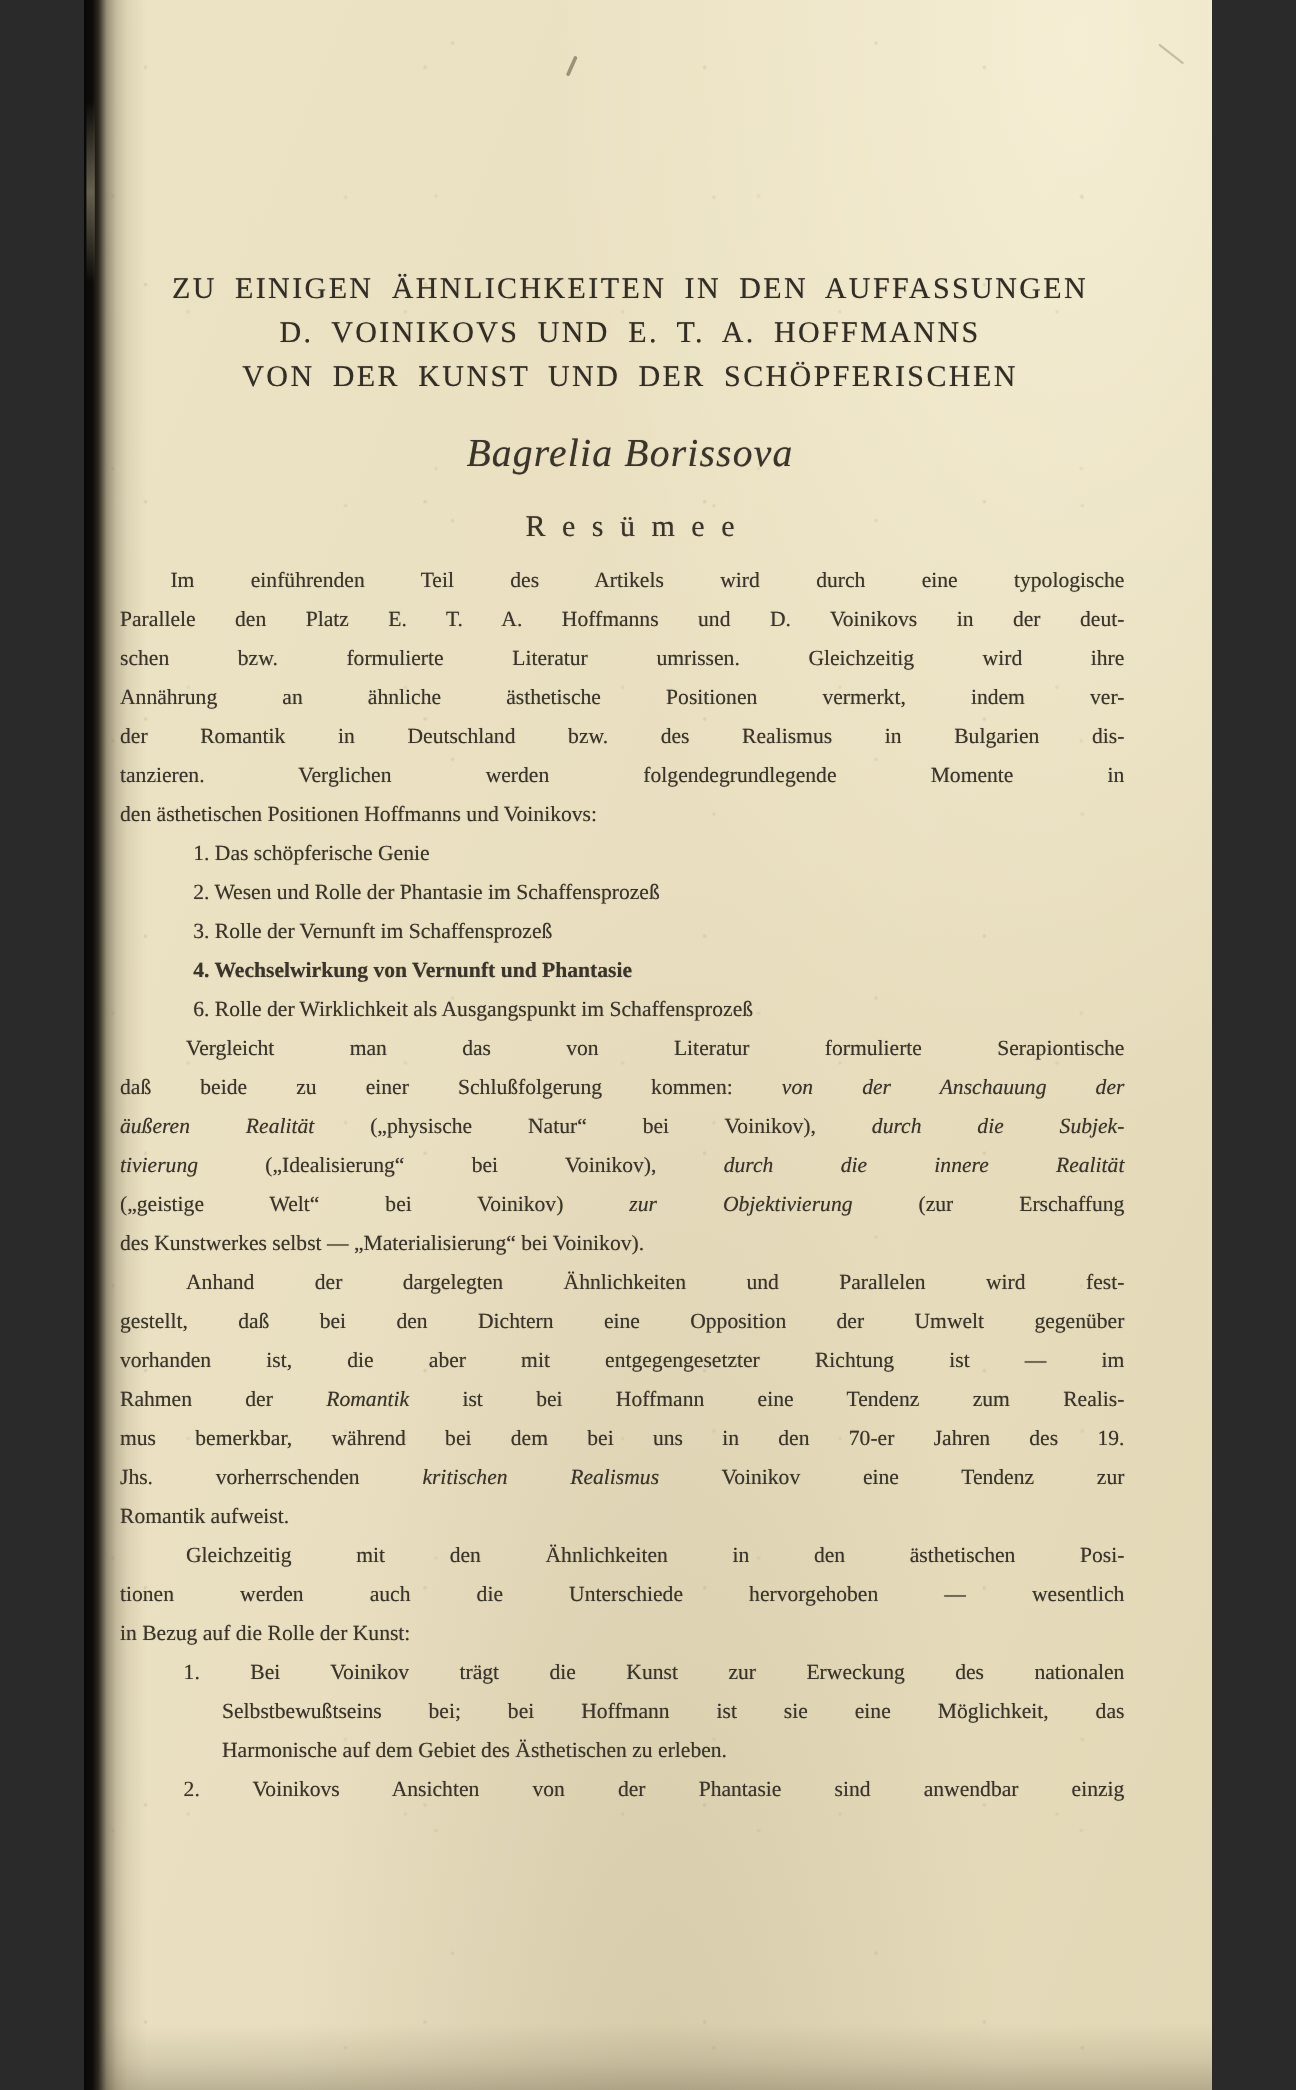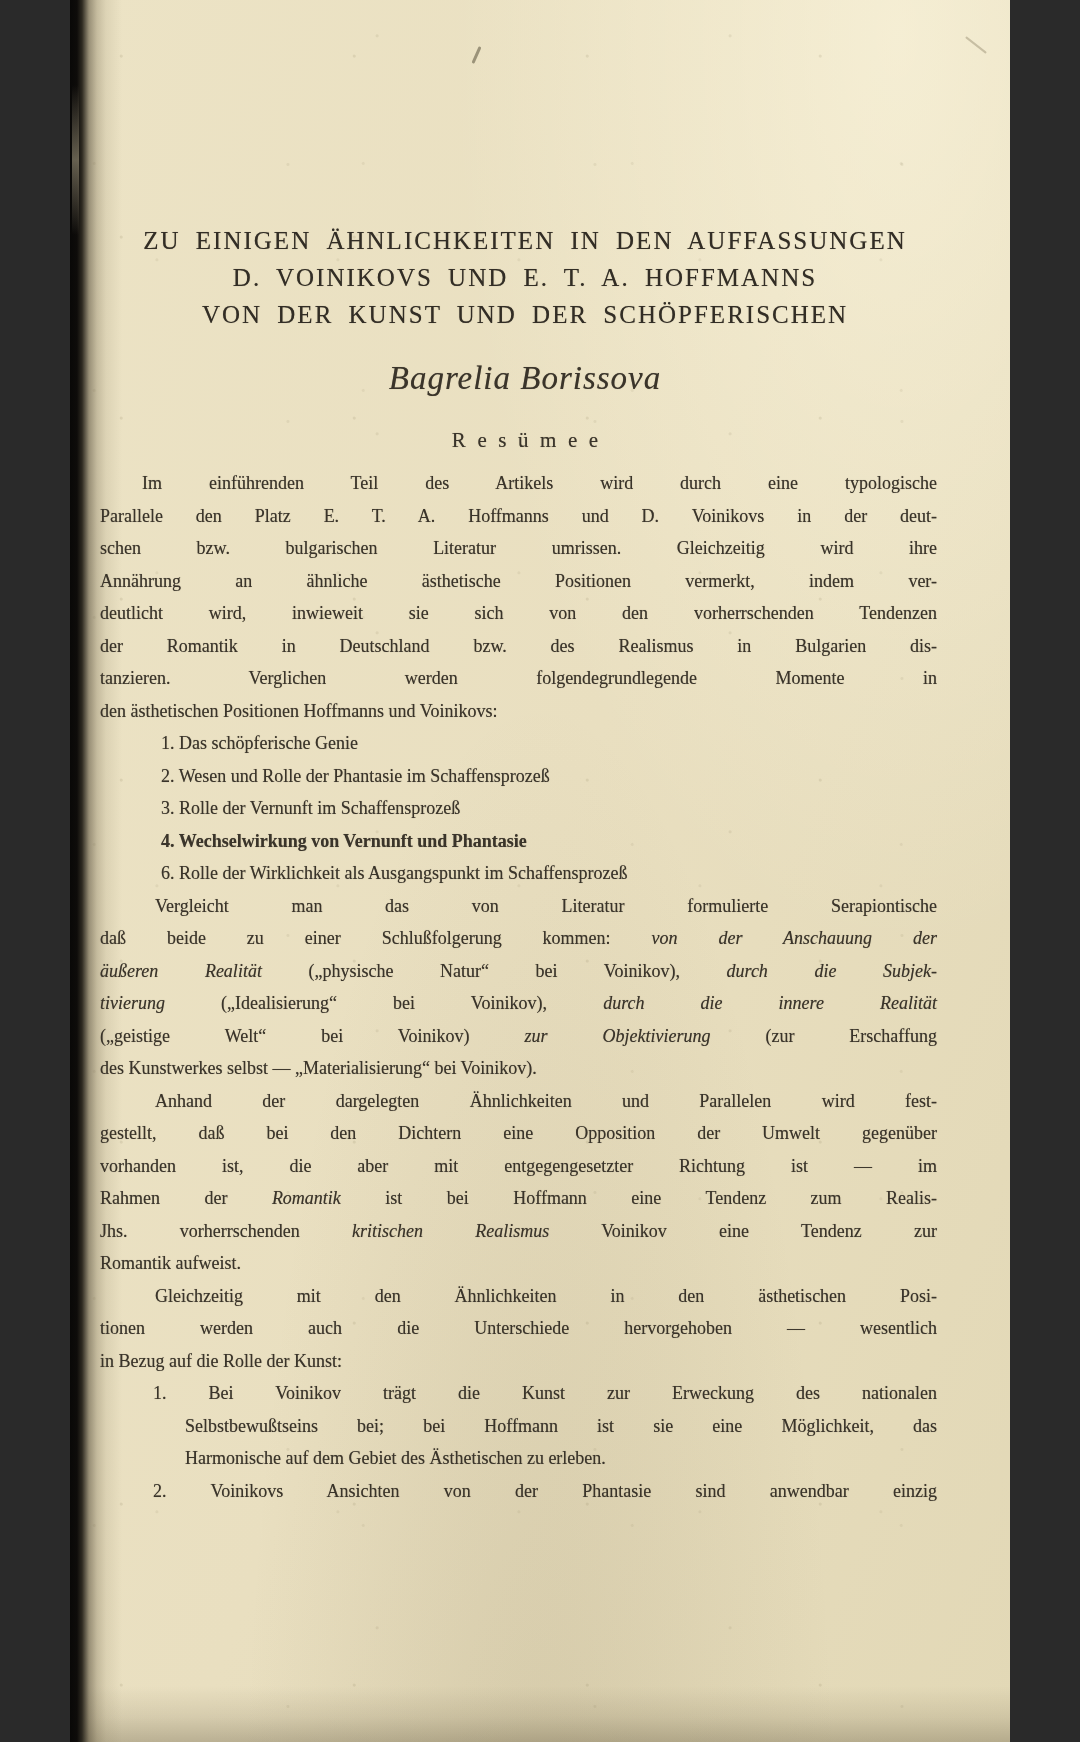--- a/index.html
+++ b/index.html
@@ -72,21 +72,21 @@
   }
   .author {
     margin-top: 30px;
     font-style: italic;
     font-size: 33px;
     line-height: 30px;
     letter-spacing: 1px;
   }
   .resume-label {
     margin-top: 32px;
-    font-size: 21px;
+    font-size: 25px;
     line-height: 30px;
     letter-spacing: 0.55em;
     text-indent: 0.55em; 
   }
   .body-text { margin-top: 12px; }
   .line {
     font-size: 18px;
     line-height: 32.5px;
     text-align: justify;
     text-align-last: justify;
@@ -109,41 +109,41 @@
     <div class="heading">
       <div class="title-line">ZU EINIGEN ÄHNLICHKEITEN IN DEN AUFFASSUNGEN</div>
       <div class="title-line">D. VOINIKOVS UND E. T. A. HOFFMANNS</div>
       <div class="title-line">VON DER KUNST UND DER SCHÖPFERISCHEN</div>
       <div class="author">Bagrelia Borissova</div>
       <div class="resume-label">Resümee</div>
     </div>
     <div class="body-text">
         <div class="line" style="padding-left: 42px;"><span>Im einführenden Teil des Artikels wird durch eine typologische</span></div>
         <div class="line"><span>Parallele den Platz E. T. A. Hoffmanns und D. Voinikovs in der deut-</span></div>
-        <div class="line"><span>schen bzw. bulgarischen Literatur umrissen. Gleichzeitig wird ihre</span></div>
+        <div class="line"><span>schen bzw. formulierte Literatur umrissen. Gleichzeitig wird ihre</span></div>
         <div class="line"><span>Annährung an ähnliche ästhetische Positionen vermerkt, indem ver-</span></div>
-        <div class="line"><span>deutlicht wird, inwieweit sie sich von den vorherrschenden Tendenzen</span></div>
         <div class="line"><span>der Romantik in Deutschland bzw. des Realismus in Bulgarien dis-</span></div>
         <div class="line"><span>tanzieren. Verglichen werden folgendegrundlegende Momente in</span></div>
         <div class="line no-just"><span>den ästhetischen Positionen Hoffmanns und Voinikovs:</span></div>
         <div class="line no-just" style="padding-left: 61px;"><span>1. Das schöpferische Genie</span></div>
         <div class="line no-just" style="padding-left: 61px;"><span>2. Wesen und Rolle der Phantasie im Schaffensprozeß</span></div>
         <div class="line no-just" style="padding-left: 61px;"><span>3. Rolle der Vernunft im Schaffensprozeß</span></div>
         <div class="line no-just" style="padding-left: 61px; font-weight: bold;"><span>4. Wechselwirkung von Vernunft und Phantasie</span></div>
         <div class="line no-just" style="padding-left: 61px;"><span>6. Rolle der Wirklichkeit als Ausgangspunkt im Schaffensprozeß</span></div>
         <div class="line" style="padding-left: 55px;"><span>Vergleicht man das von Literatur formulierte Serapiontische</span></div>
         <div class="line"><span>daß beide zu einer Schlußfolgerung kommen: </span><span class="i">von der Anschauung der</span></div>
         <div class="line"><span class="i">äußeren Realität</span><span> („physische Natur“ bei Voinikov), </span><span class="i">durch die Subjek-</span></div>
         <div class="line"><span class="i">tivierung</span><span> („Idealisierung“ bei Voinikov), </span><span class="i">durch die innere Realität</span></div>
         <div class="line"><span>(„geistige Welt“ bei Voinikov) </span><span class="i">zur Objektivierung</span><span> (zur Erschaffung</span></div>
         <div class="line no-just"><span>des Kunstwerkes selbst — „Materialisierung“ bei Voinikov).</span></div>
         <div class="line" style="padding-left: 55px;"><span>Anhand der dargelegten Ähnlichkeiten und Parallelen wird fest-</span></div>
         <div class="line"><span>gestellt, daß bei den Dichtern eine Opposition der Umwelt gegenüber</span></div>
         <div class="line"><span>vorhanden ist, die aber mit entgegengesetzter Richtung ist — im</span></div>
         <div class="line"><span>Rahmen der </span><span class="i">Romantik</span><span> ist bei Hoffmann eine Tendenz zum Realis-</span></div>
+        <div class="line"><span>mus bemerkbar, während bei dem bei uns in den 70-er Jahren des 19.</span></div>
         <div class="line"><span>Jhs. vorherrschenden </span><span class="i">kritischen Realismus</span><span> Voinikov eine Tendenz zur</span></div>
         <div class="line no-just"><span>Romantik aufweist.</span></div>
         <div class="line" style="padding-left: 55px;"><span>Gleichzeitig mit den Ähnlichkeiten in den ästhetischen Posi-</span></div>
         <div class="line"><span>tionen werden auch die Unterschiede hervorgehoben — wesentlich</span></div>
         <div class="line no-just"><span>in Bezug auf die Rolle der Kunst:</span></div>
         <div class="line" style="padding-left: 53px;"><span>1. Bei Voinikov trägt die Kunst zur Erweckung des nationalen</span></div>
         <div class="line" style="padding-left: 85px;"><span>Selbstbewußtseins bei; bei Hoffmann ist sie eine Möglichkeit, das</span></div>
         <div class="line no-just" style="padding-left: 85px;"><span>Harmonische auf dem Gebiet des Ästhetischen zu erleben.</span></div>
         <div class="line" style="padding-left: 53px;"><span>2. Voinikovs Ansichten von der Phantasie sind anwendbar einzig</span></div>
       </div>

